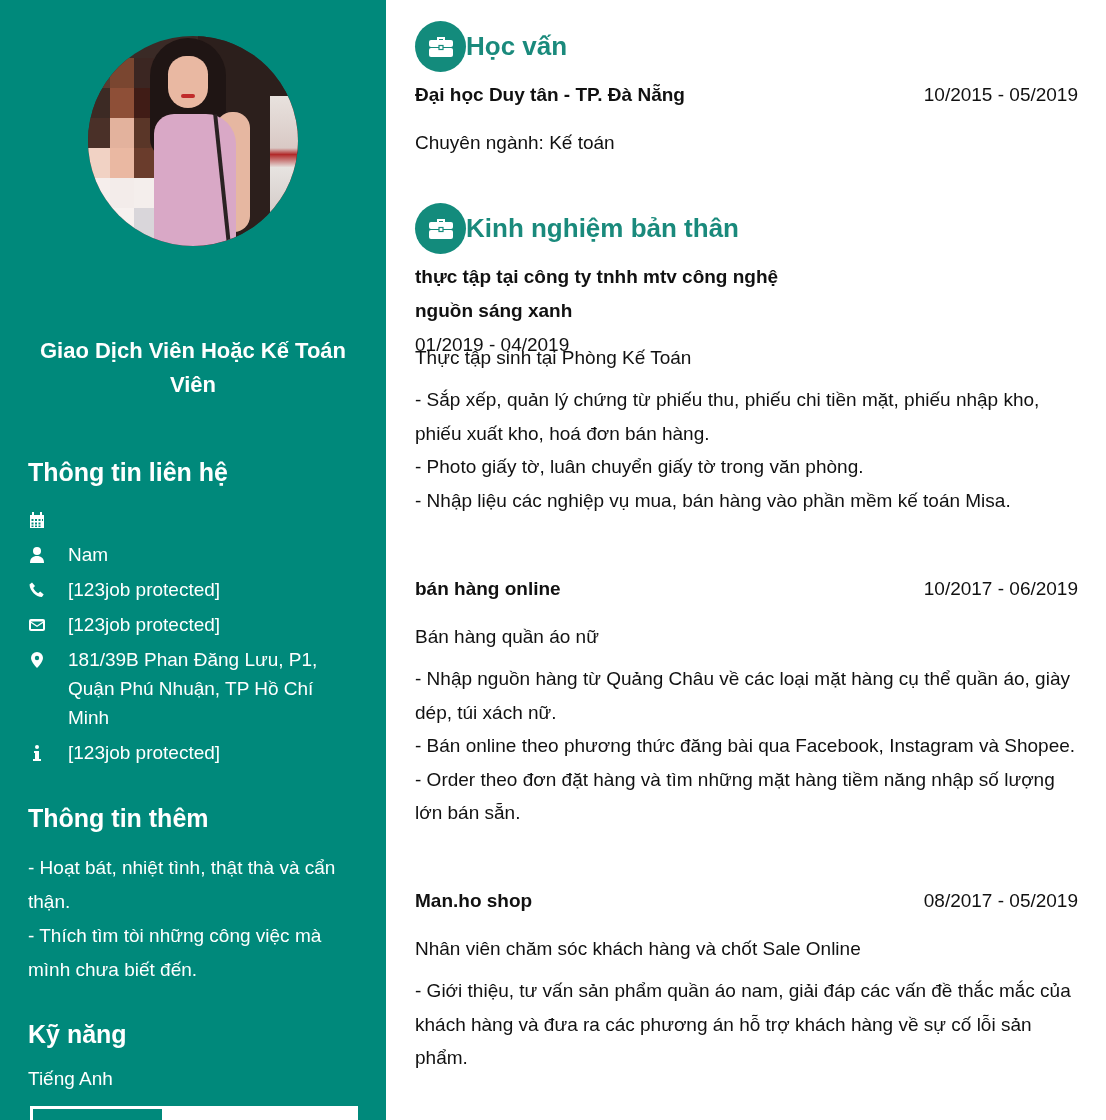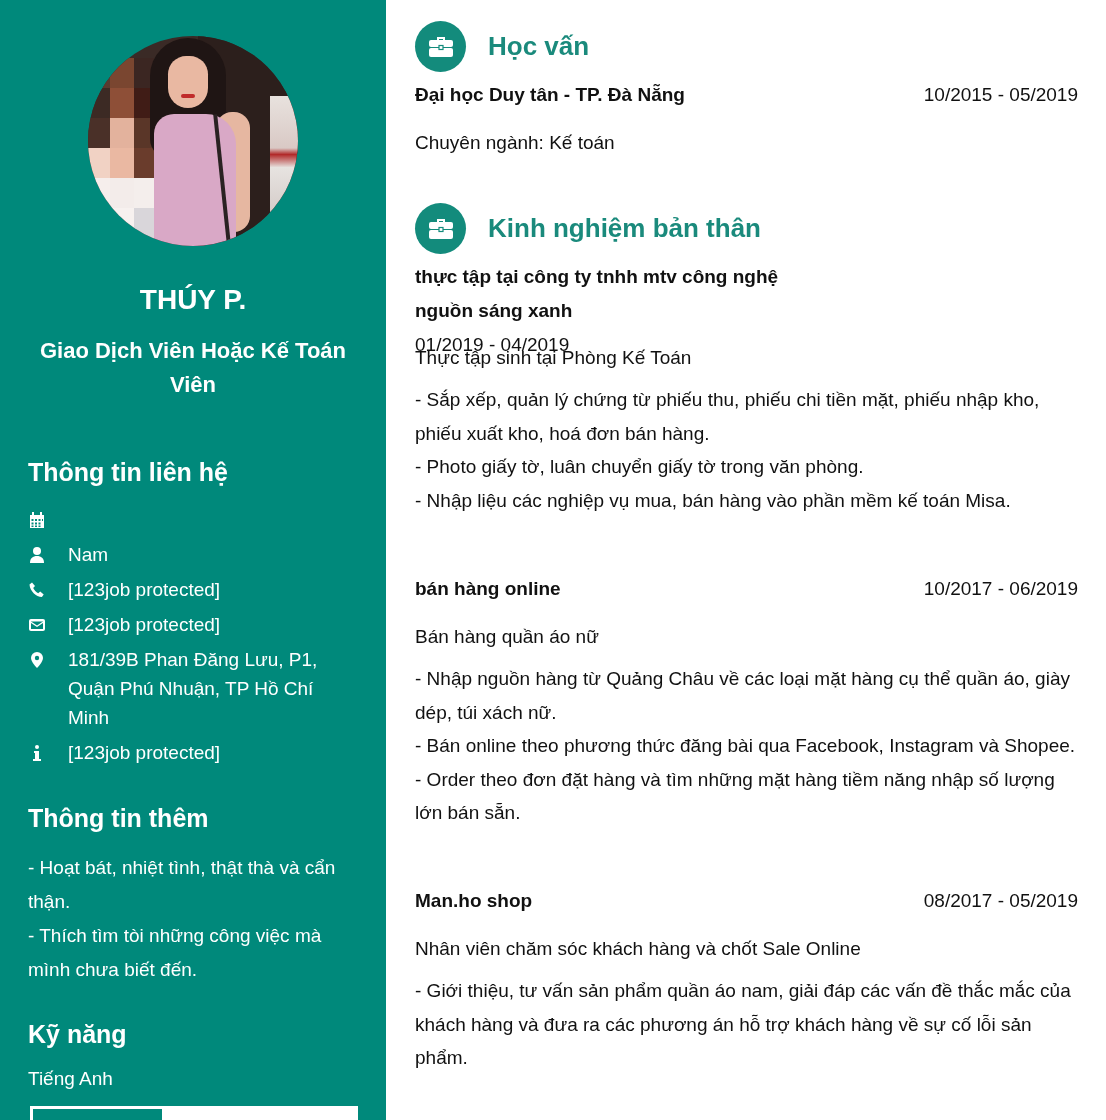--- a/index.html
+++ b/index.html
@@ -37,21 +37,21 @@
 
   .extra { position: absolute; left: 28px; top: 851px; width: 330px; font-size: 19px; line-height: 34px; }
   .skill-label { position: absolute; left: 28px; top: 1068px; font-size: 19px; text-align: center; }
   .skill-track { position: absolute; left: 30px; top: 1106px; width: 328px; height: 18px; background: #ffffff; padding: 3px; }
   .skill-fill { height: 100%; background: #00897b; }
 
   .main { position: absolute; left: 386px; top: 0; width: 720px; height: 1120px; color: #111111; }
   .sec-head { position: absolute; left: 29px; display: flex; align-items: center; }
   .sec-icon { width: 51px; height: 51px; border-radius: 50%; background: #138b7c; display: flex; align-items: center; justify-content: center; }
   .sec-icon svg { width: 26px; height: 22px; }
-  .sec-title { margin-left: 22px; font-size: 26px; font-weight: bold; color: #1a8a7c; }
+  .sec-title { font-size: 26px; font-weight: bold; color: #1a8a7c; }
 
   .entry-head { position: absolute; left: 29px; width: 663px; display: flex; justify-content: space-between; font-size: 19px; line-height: 34px; }
   .entry-head .org { font-weight: bold; max-width: 400px; }
   .entry-head .date { white-space: nowrap; }
   .para { position: absolute; left: 29px; width: 665px; font-size: 19px; line-height: 33.5px; }
 </style>
 </head>
 <body>
 
 <div class="sidebar">
@@ -77,21 +77,20 @@
     <div class="pix" style="left:22px;top:172px;width:24px;height:38px;background:#f7f1ef"></div>
     <div class="pix" style="left:46px;top:172px;width:20px;height:38px;background:#d9d6da"></div>
     <div class="hair"></div>
     <div class="arm"></div>
     <div class="dress"></div>
     <div class="strap"></div>
     <div class="face"></div>
     <div class="lips"></div>
   </div>
 
-  <div class="name">THÚY P.</div>
   <div class="title">Giao Dịch Viên Hoặc Kế Toán Viên</div>
 
   <div class="side-h" style="top:458px;">Thông tin liên hệ</div>
   <div class="contact">
     <div class="row">
       <span class="ic">
         <svg viewBox="0 0 18 18">
             <path d="M2 4h14v13H2z M4 1h2v4H4z M12 1h2v4h-2z" fill="#fff"></path>
             <path d="M3.5 8h2v2h-2zM7 8h2v2H7zM10.5 8h2v2h-2zM14 8h1v2h-1zM3.5 11.5h2v2h-2zM7 11.5h2v2H7zM10.5 11.5h2v2h-2zM3.5 14.5h2v1.5h-2zM7 14.5h2v1.5H7zM10.5 14.5h2v1.5h-2z" fill="#00897b"></path>
           </svg>

